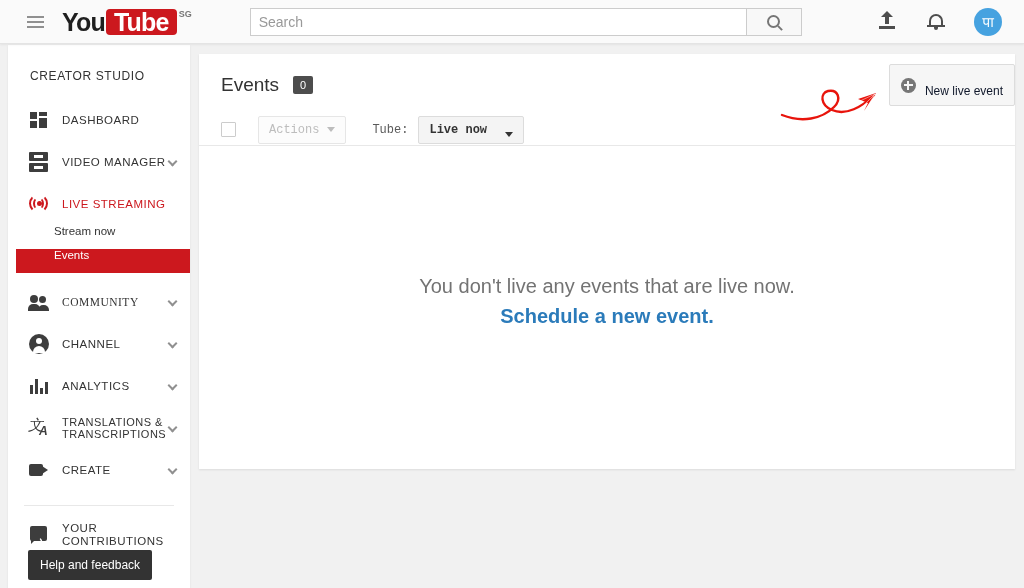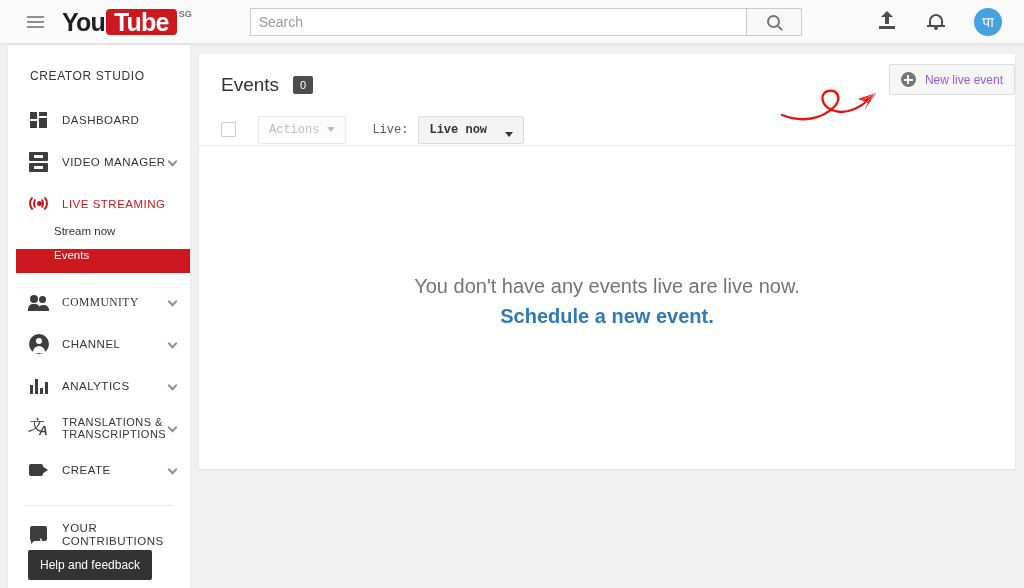--- a/index.html
+++ b/index.html
@@ -197,21 +197,21 @@
     background: #f6f6f6; border: 1px solid #dcdcdc; border-radius: 2px;
     padding: 7px 11px; display: flex; align-items: center; cursor: pointer;
     z-index: 6;
   }
   #new-event-btn .plus {
     width: 15px; height: 15px; border-radius: 50%; background: #767676;
     position: relative; margin-right: 9px;
   }
   #new-event-btn .plus::before { content:""; position:absolute; left:3px; top:6.5px; width:9px; height:2px; background:#f6f6f6; }
   #new-event-btn .plus::after  { content:""; position:absolute; left:6.5px; top:3px; width:2px; height:9px; background:#f6f6f6; }
-  #new-event-label { font-size: 12px; color: #8b5cf6; }
+  #new-event-label { font-size: 12px; color: #0f172a; margin-top: 12px; }
 
   #empty-state { text-align: center; padding-top: 125px; }
   #empty-msg { font-size: 20px; color: #737373; line-height: 30px; }
   #empty-link { font-size: 20px; color: #2b7bba; font-weight: bold; cursor: pointer; display:block; margin-top: 4px; }
 
   #annotation { position: absolute; left: 590px; top: 30px; width: 130px; height: 50px; pointer-events:none; z-index: 5; }
 </style>
 </head>
 <body>
 
@@ -366,29 +366,29 @@
       <span id="page-title">Events</span>
       <span id="count-badge">0</span>
     </div>
 
     <div id="toolbar">
       <div id="select-all"></div>
       <div id="actions-btn">
         <span>Actions</span>
         <span class="caret"></span>
       </div>
-      <span id="view-label">Live:</span>
+      <span id="view-label">Tube:</span>
       <div id="view-btn">
         <span>Live now</span>
         <span class="caret"></span>
       </div>
     </div>
 
     <div id="empty-state">
-      <span id="empty-msg">You don't have any events live are live now.</span>
+      <span id="empty-msg">You don't live any events that are live now.</span>
       <a id="empty-link">Schedule a new event.</a>
     </div>
   </div>
 
   <div id="new-event-btn">
     <span class="plus"></span>
     <span id="new-event-label">New live event</span>
   </div>
 
   <svg id="annotation" viewBox="0 0 130 50">

